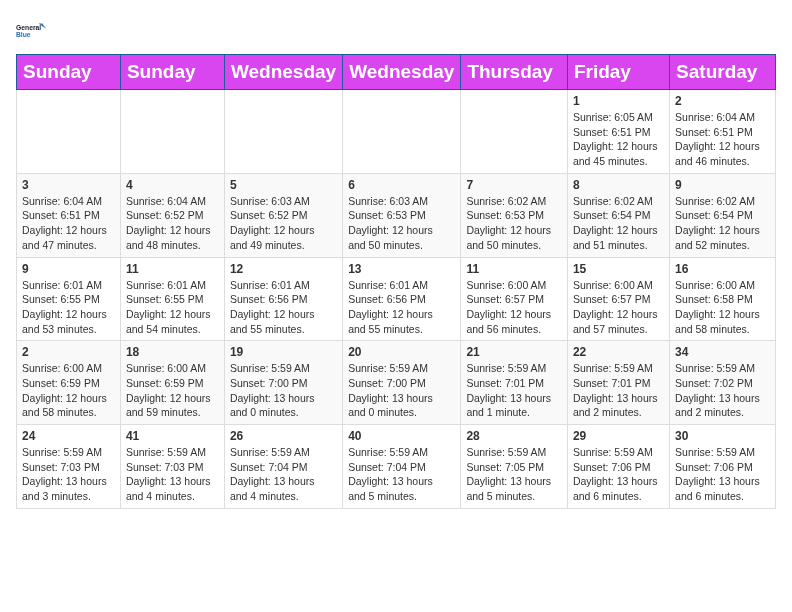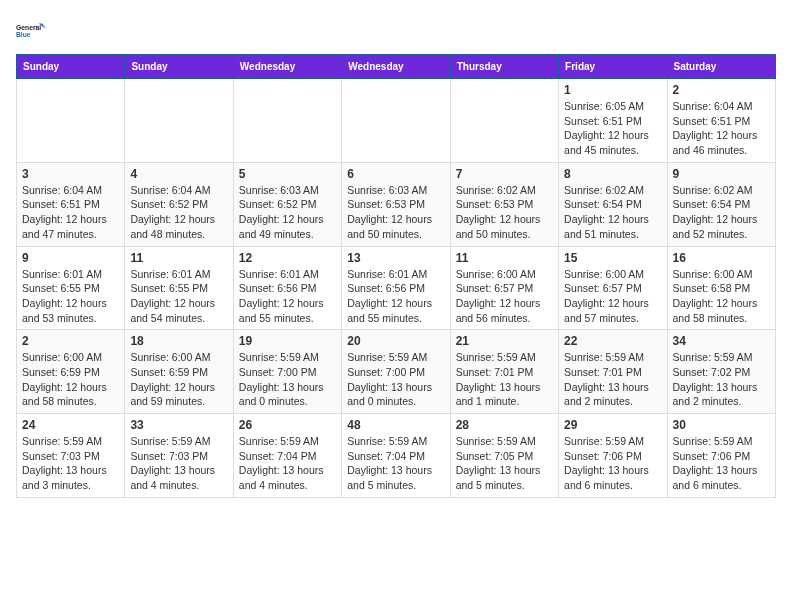--- a/index.html
+++ b/index.html
@@ -36,25 +36,25 @@
     .subtitle {
       font-size: 14px;
       color: #555;
     }
     .calendar {
       width: 100%;
       border-collapse: collapse;
       border: 1px solid #ccc;
     }
     .calendar th {
-      background-color: #6d28d9;
+      background-color: #d946ef;
       color: #fff;
       text-align: left;
       padding: 6px 6px;
-      font-size: 10px;
+      font-size: 19px;
       font-weight: bold;
       border: 1px solid #1e5a9e;
     }
     .calendar td {
       width: 108px;
       vertical-align: top;
       padding: 4px 5px;
       font-size: 10.5px;
       color: #333;
       border: 1px solid #ddd;
@@ -212,29 +212,29 @@
           <span class="day-num">34</span>
           <div class="cell-content">Sunrise: 5:59 AM<br>Sunset: 7:02 PM<br>Daylight: 13 hours<br>and 2 minutes.</div>
         </td>
       </tr>
       <tr>
         <td>
           <span class="day-num">24</span>
           <div class="cell-content">Sunrise: 5:59 AM<br>Sunset: 7:03 PM<br>Daylight: 13 hours<br>and 3 minutes.</div>
         </td>
         <td>
-          <span class="day-num">33</span>
+          <span class="day-num">41</span>
           <div class="cell-content">Sunrise: 5:59 AM<br>Sunset: 7:03 PM<br>Daylight: 13 hours<br>and 4 minutes.</div>
         </td>
         <td>
           <span class="day-num">26</span>
           <div class="cell-content">Sunrise: 5:59 AM<br>Sunset: 7:04 PM<br>Daylight: 13 hours<br>and 4 minutes.</div>
         </td>
         <td>
-          <span class="day-num">48</span>
+          <span class="day-num">40</span>
           <div class="cell-content">Sunrise: 5:59 AM<br>Sunset: 7:04 PM<br>Daylight: 13 hours<br>and 5 minutes.</div>
         </td>
         <td>
           <span class="day-num">28</span>
           <div class="cell-content">Sunrise: 5:59 AM<br>Sunset: 7:05 PM<br>Daylight: 13 hours<br>and 5 minutes.</div>
         </td>
         <td>
           <span class="day-num">29</span>
           <div class="cell-content">Sunrise: 5:59 AM<br>Sunset: 7:06 PM<br>Daylight: 13 hours<br>and 6 minutes.</div>
         </td>

